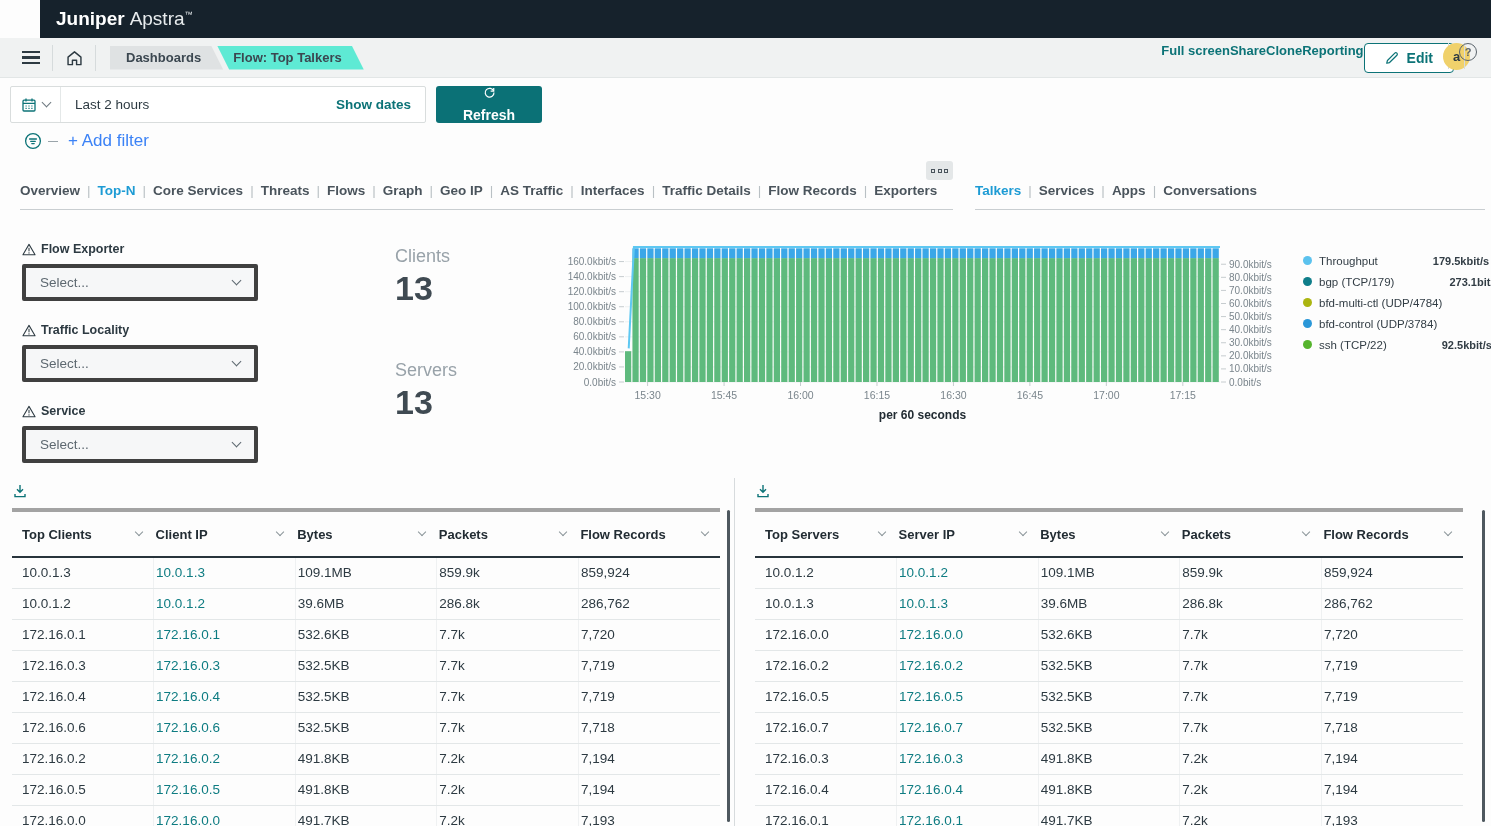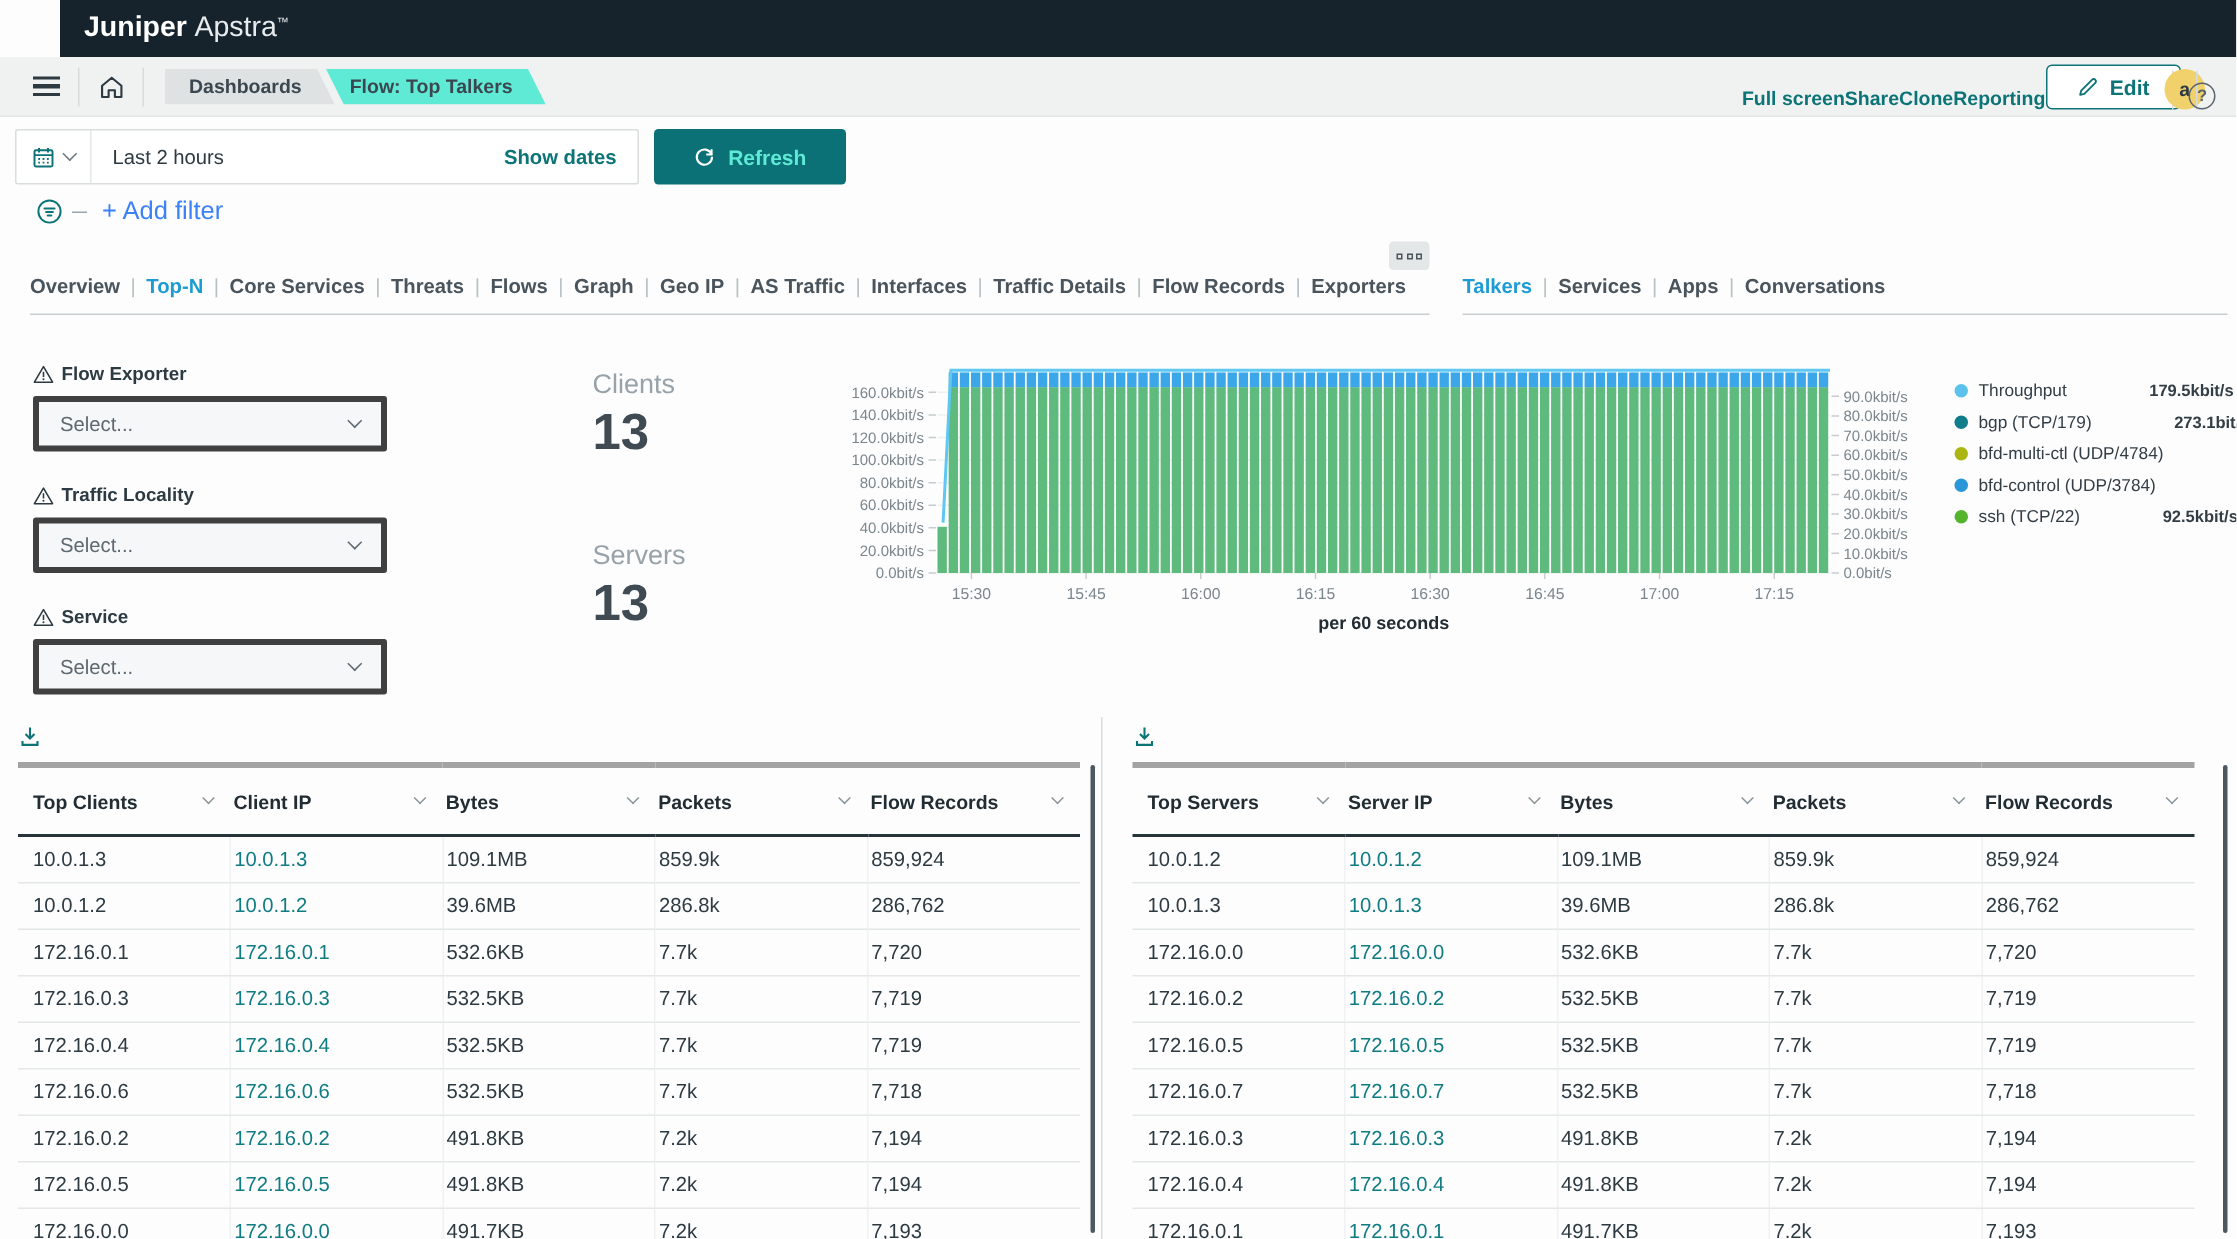--- a/index.html
+++ b/index.html
@@ -20,21 +20,21 @@
   .tb-left { display:flex; align-items:center; gap:0; }
   .icon-btn { width:34px; height:26px; display:flex; align-items:center; justify-content:center; cursor:pointer; }
   .vsep { width:1px; height:26px; background:#d6dbdc; margin:0 4px; }
   .burger { display:flex; flex-direction:column; gap:3px; }
   .burger span { display:block; width:18px; height:2.5px; background:#2d3a42; }
   .chips { display:flex; align-items:center; margin-left:10px; }
   .chip { height:24px; display:flex; align-items:center; font-size:13px; font-weight:600;
     color:#3b4750; padding:0 22px 0 16px; }
   .chip-grey { background:#dfe2e3; clip-path:polygon(0 0, calc(100% - 12px) 0, 100% 100%, 0 100%); }
   .chip-teal { background:#5eead4; clip-path:polygon(0 0, calc(100% - 12px) 0, 100% 100%, 12px 100%); margin-left:-6px; }
-  .tb-right { margin-left:auto; display:flex; align-items:flex-end; }
+  .tb-right { margin-left:auto; display:flex; align-items:flex-start; }
   .tb-link { color:#0c7377; font-weight:bold; font-size:13px; cursor:pointer; }
   .edit-btn { display:flex; align-items:center; gap:8px; border:1px solid #0c7377; border-radius:4px;
     background:#fff; color:#0c7377; font-weight:bold; font-size:14px; padding:6px 20px; cursor:pointer; }
   .avatar { width:27px; height:27px; border-radius:50%; background:#f0d16b; color:#2d3a42;
     font-weight:bold; font-size:13px; display:flex; align-items:center; justify-content:center; }
   .help { width:18px; height:18px; border-radius:50%; border:1.4px solid #5a646c; color:#5a646c;
     font-size:11px; font-weight:bold; display:flex; align-items:center; justify-content:center; cursor:pointer; }
 
   
   .searchrow { position:absolute; top:86px; left:10px; right:8px; height:37px; display:flex; gap:10px; }
@@ -48,22 +48,22 @@
   .search-input { flex:1; border:0; outline:none; font-size:14px; padding:0 14px; background:transparent;
     color:#2d3a42; font-family:"Liberation Sans",sans-serif; }
   .search-input::placeholder { color:#5d6870; }
   .dql { font-size:13px; font-weight:bold; color:#0c7377; padding:0 14px; cursor:pointer; }
   .datebox { width:416px; background:#fff; border:1px solid #d9dddd; border-radius:2px;
     display:flex; align-items:center; }
   .cal-zone { display:flex; align-items:center; gap:6px; padding:0 10px; height:100%;
     border-right:1px solid #e4e8e8; cursor:pointer; color:#0c7377; }
   .date-text { font-size:13.5px; color:#2d3a42; padding:0 14px; flex:1; }
   .show-dates { font-size:13.5px; font-weight:bold; color:#0c7377; padding:0 14px; cursor:pointer; }
-  .refresh-btn { width:128px; background:#0b7176; border:0; border-radius:3px; color:#5eead4;
-    font-weight:bold; font-size:14px; display:flex; align-items:center; justify-content:center; gap:8px; cursor:pointer; }
+  .refresh-btn { width:106px; background:#0b7176; border:0; border-radius:3px; color:#ffffff;
+    font-weight:bold; font-size:14px; display:flex; align-items:center; justify-content:center; gap:8px; cursor:pointer;flex-direction:column; }
 
   
   .filterrow { position:absolute; top:130px; left:24px; height:22px; display:flex; align-items:center; gap:6px; }
   .dash { width:10px; height:1px; background:#9aa4aa; }
   .add-filter { font-size:17px; font-weight:normal; color:#3b82f6; cursor:pointer; margin-left:4px; }
 
   
   .tabs { position:absolute; top:183px; display:flex; align-items:center; font-size:13.5px; font-weight:bold; }
   .tabs-left { left:20px; }
   .tabs-right { left:975px; }

